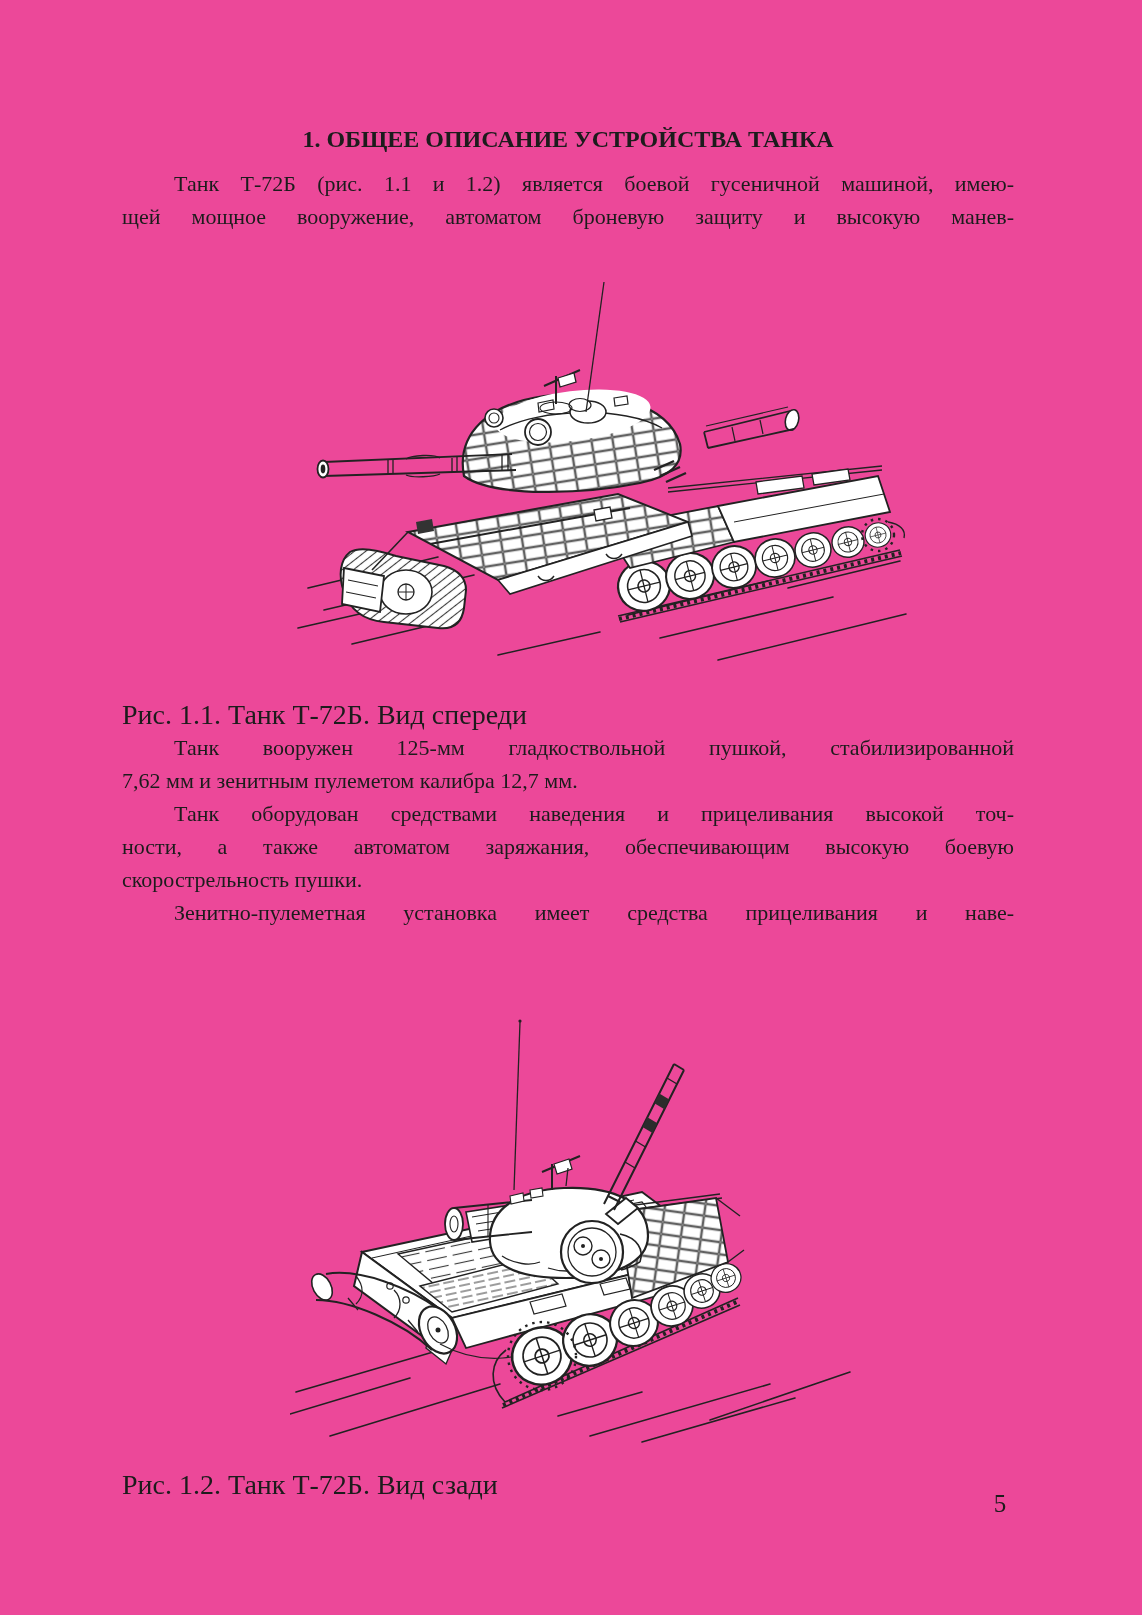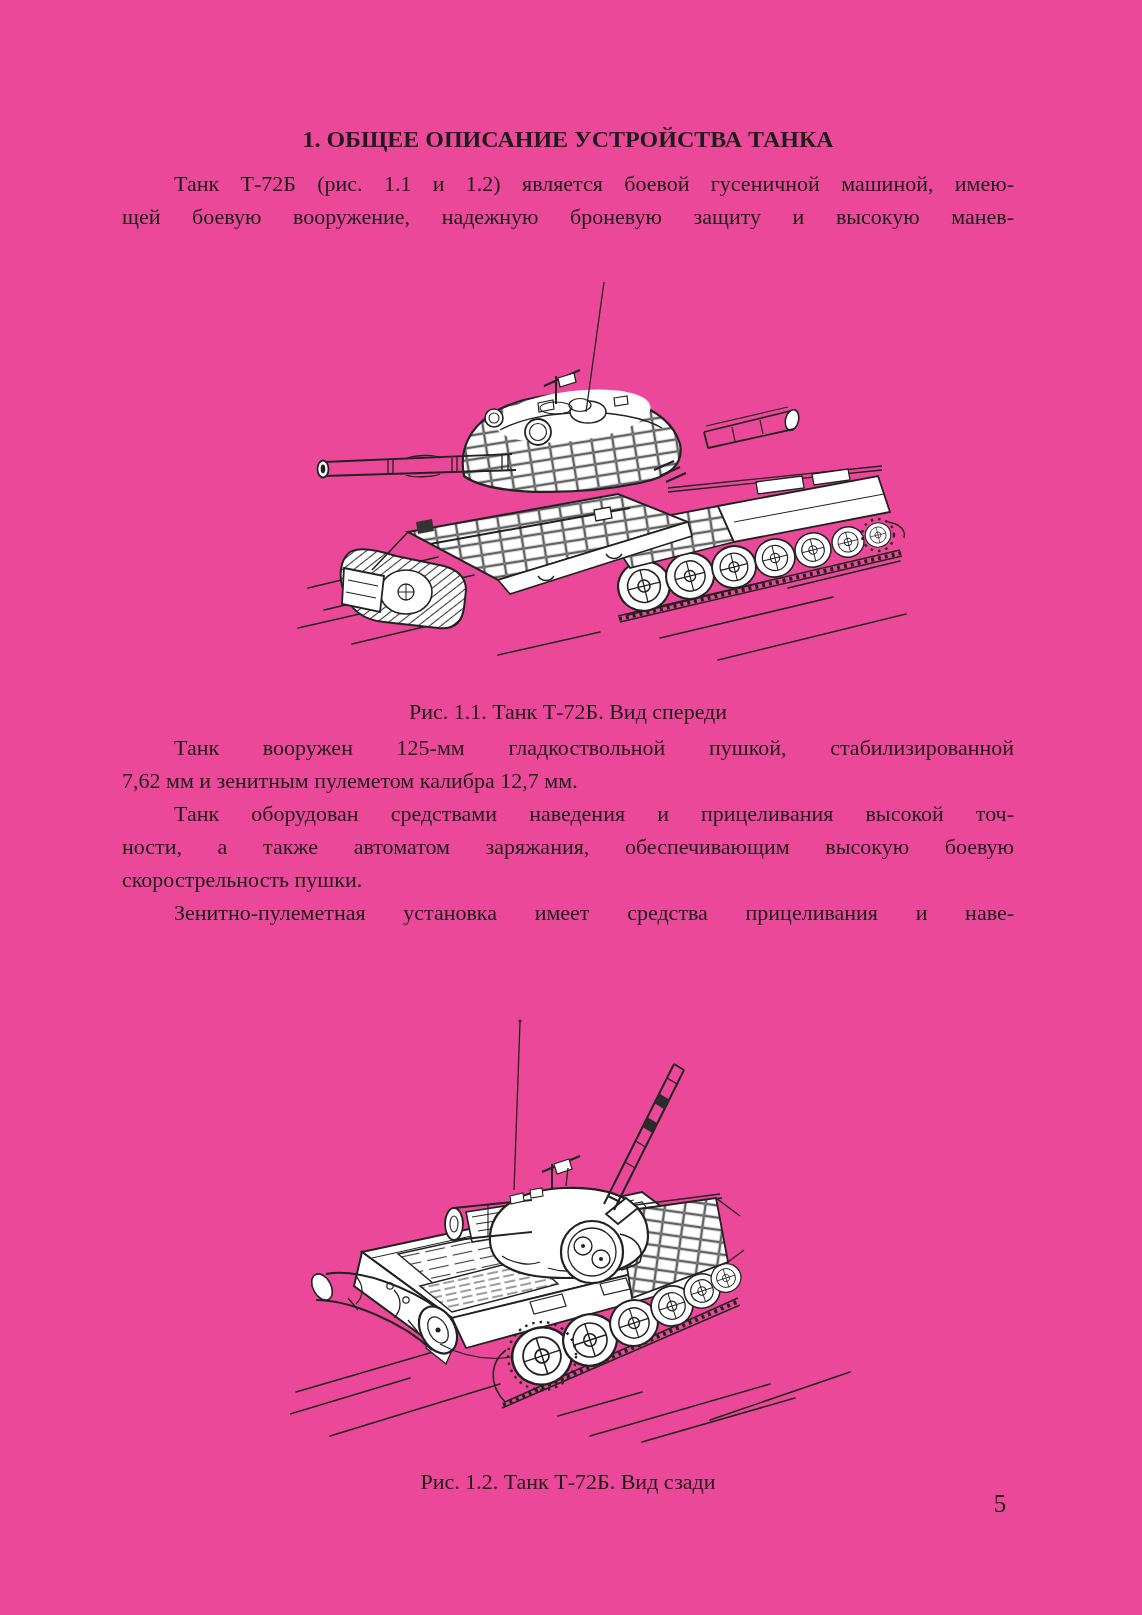--- a/index.html
+++ b/index.html
@@ -21,40 +21,40 @@
   #body2{top:731px;}
   .para{font-size:22px;line-height:33px;margin:0;}
   .para-line{text-align:justify;text-align-last:justify;}
   .para-line.first{text-indent:52px;}
   .para-line.last{text-align-last:left;}
   .fig-svg{position:absolute;}
   #fig1{left:288px;top:270px;}
   #fig2{left:290px;top:1000px;}
   .fig-caption{
     position:absolute;left:122px;width:892px;
-    text-align:center;font-size:22px;
+    text-align:left;font-size:28px;
   }
   #cap1{top:699px;}
   #cap2{top:1469px;}
   .page-number{
     position:absolute;left:970px;top:1490px;width:60px;
     font-size:25px;text-align:center;
   }
 </style>
 </head>
 <body>
 
 <div class="page" style="background: #ec4899; color: rgb(28, 28, 28); padding-left: 34px;">
 
   <h1 class="doc-title">1. ОБЩЕЕ ОПИСАНИЕ УСТРОЙСТВА ТАНКА</h1>
 
   <div class="para-block" id="p1">
     <div class="para">
         <div class="para-line first">Танк Т-72Б (рис. 1.1 и 1.2) является боевой гусеничной машиной, имею-</div>
-        <div class="para-line">щей боевую вооружение, надежную броневую защиту и высокую манев-</div>
+        <div class="para-line">щей мощное вооружение, автоматом броневую защиту и высокую манев-</div>
       </div>
   </div>
 
   <svg class="fig-svg" id="fig1" width="620" height="398" viewBox="0 0 620 398">
     <defs>
       <pattern id="a-era" width="21" height="12" patternUnits="userSpaceOnUse" patternTransform="rotate(-9)">
         <rect width="21" height="12" fill="#ffffff"></rect>
         <rect x="0.7" y="0.7" width="19.6" height="10.6" fill="none" stroke="#3a3a3a" stroke-width="1"></rect>
       </pattern>
       <pattern id="a-tread" width="7" height="7" patternUnits="userSpaceOnUse" patternTransform="rotate(-38)">

